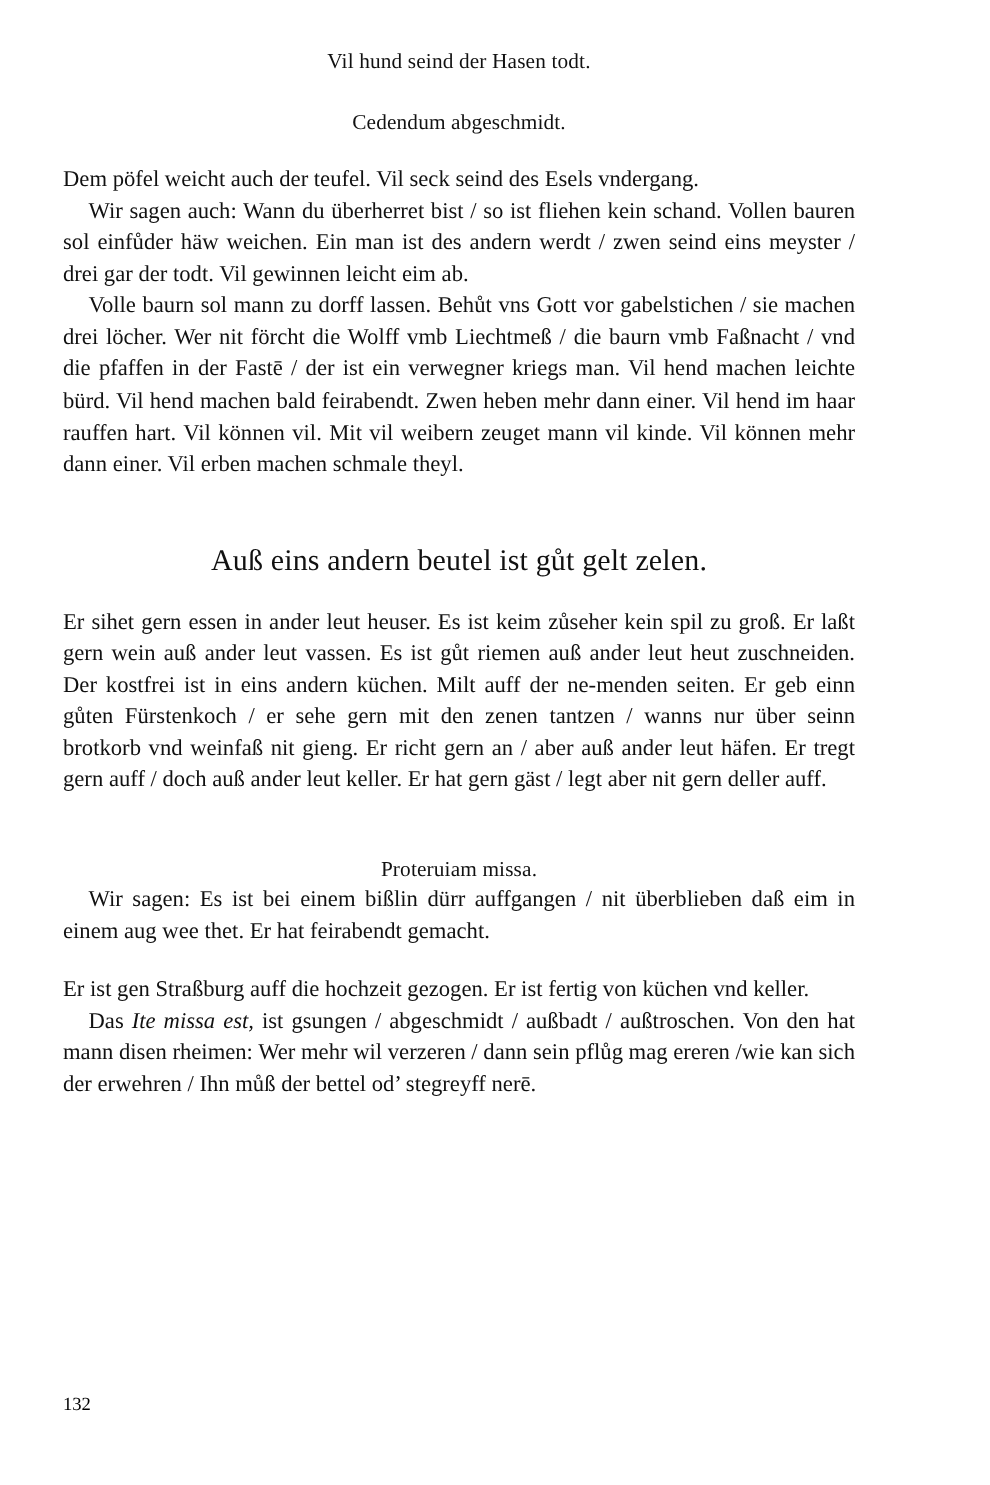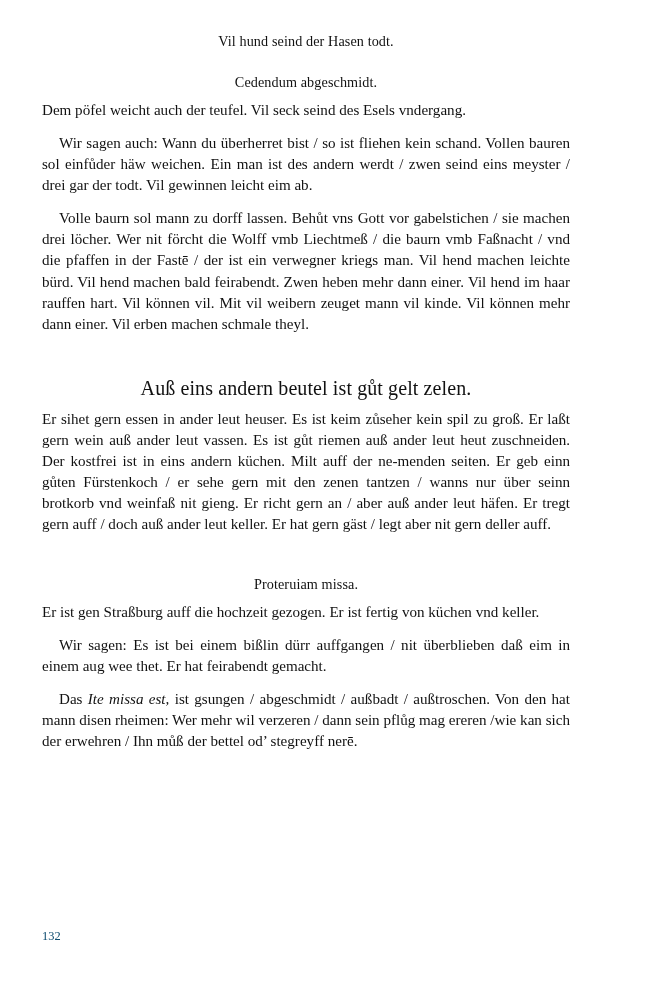--- a/index.html
+++ b/index.html
@@ -52,38 +52,38 @@
 
   
   .para {
     font-size: 15.1px;
     line-height: 21.1px;
     text-align: justify;
     text-justify: inter-word;
     margin: 0;
     hyphens: none;
   }
-  .para.first { margin-top: 8px; }
-  .para.cont  { margin-top: 12px; text-indent: 17px; }
+  .para.first { margin-top: 18px; }
+  .para.cont  { margin-top: 0; text-indent: 17px; }
 
   .para i, .para em {
     font-style: italic;
   }
 
   
   .entry + .entry { margin-top: 40px; }
 
   
   .folio {
     position: absolute;
     left: 42px;
     top: 930px;
     font-size: 12.4px;
     line-height: 1;
-    color: #0c4a6e;
+    color: #000000;
   }
 
   .entry-2 .head-vernacular { font-size: 20px; }
   .entry-3 .head-vernacular { font-size: 14.3px; }
 </style>
 </head>
 <body>
 
 <div class="page">
   <div class="content">
@@ -96,21 +96,21 @@
       <p class="para cont">Volle baurn sol mann zu dorff lassen. Behůt vns Gott vor gabelstichen / sie machen drei löcher. Wer nit förcht die Wolff vmb Liechtmeß / die baurn vmb Faßnacht / vnd die pfaffen in der Fastē / der ist ein verwegner kriegs man. Vil hend machen leichte bürd. Vil hend machen bald feirabendt. Zwen heben mehr dann einer. Vil hend im haar rauffen hart. Vil können vil. Mit vil weibern zeuget mann vil kinde. Vil können mehr dann einer. Vil erben machen schmale theyl.</p>
     </div>
 
     <div class="entry entry-2">
       <p class="head-vernacular">Auß eins andern beutel ist gůt gelt zelen.</p>
       <p class="para first">Er sihet gern essen in ander leut heuser. Es ist keim zůseher kein spil zu groß. Er laßt gern wein auß ander leut vassen. Es ist gůt riemen auß ander leut heut zuschneiden. Der kostfrei ist in eins andern küchen. Milt auff der ne-menden seiten. Er geb einn gůten Fürstenkoch / er sehe gern mit den zenen tantzen / wanns nur über seinn brotkorb vnd weinfaß nit gieng. Er richt gern an / aber auß ander leut häfen. Er tregt gern auff / doch auß ander leut keller. Er hat gern gäst / legt aber nit gern deller auff.</p>
     </div>
 
     <div class="entry entry-3">
       <p class="head-latin">Proteruiam missa.</p>
+      <p class="para cont">Wir sagen: Es ist bei einem bißlin dürr auffgangen / nit überblieben daß eim in einem aug wee thet. Er hat feirabendt gemacht.</p>
       <p class="para first">Er ist gen Straßburg auff die hochzeit gezogen. Er ist fertig von küchen vnd keller.</p>
-      <p class="para cont">Wir sagen: Es ist bei einem bißlin dürr auffgangen / nit überblieben daß eim in einem aug wee thet. Er hat feirabendt gemacht.</p>
       <p class="para cont"><span>Das </span><i>Ite missa est,</i><span> ist gsungen / abgeschmidt / außbadt / außtroschen. Von den hat mann disen rheimen: Wer mehr wil verzeren / dann sein pflůg mag ereren /wie kan sich der erwehren / Ihn můß der bettel od’ stegreyff nerē.</span></p>
     </div>
 
   </div>
 
   <div class="folio">132</div>
 </div>
 
 </body></html>

